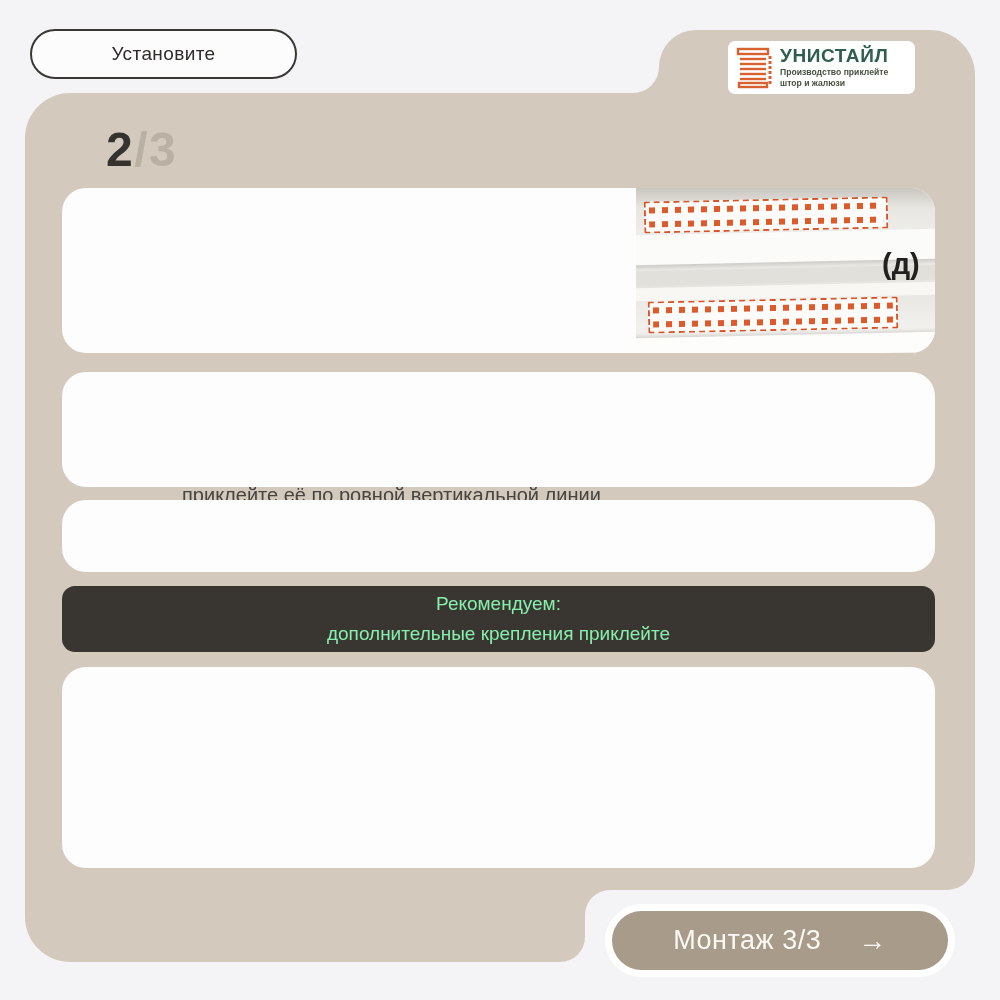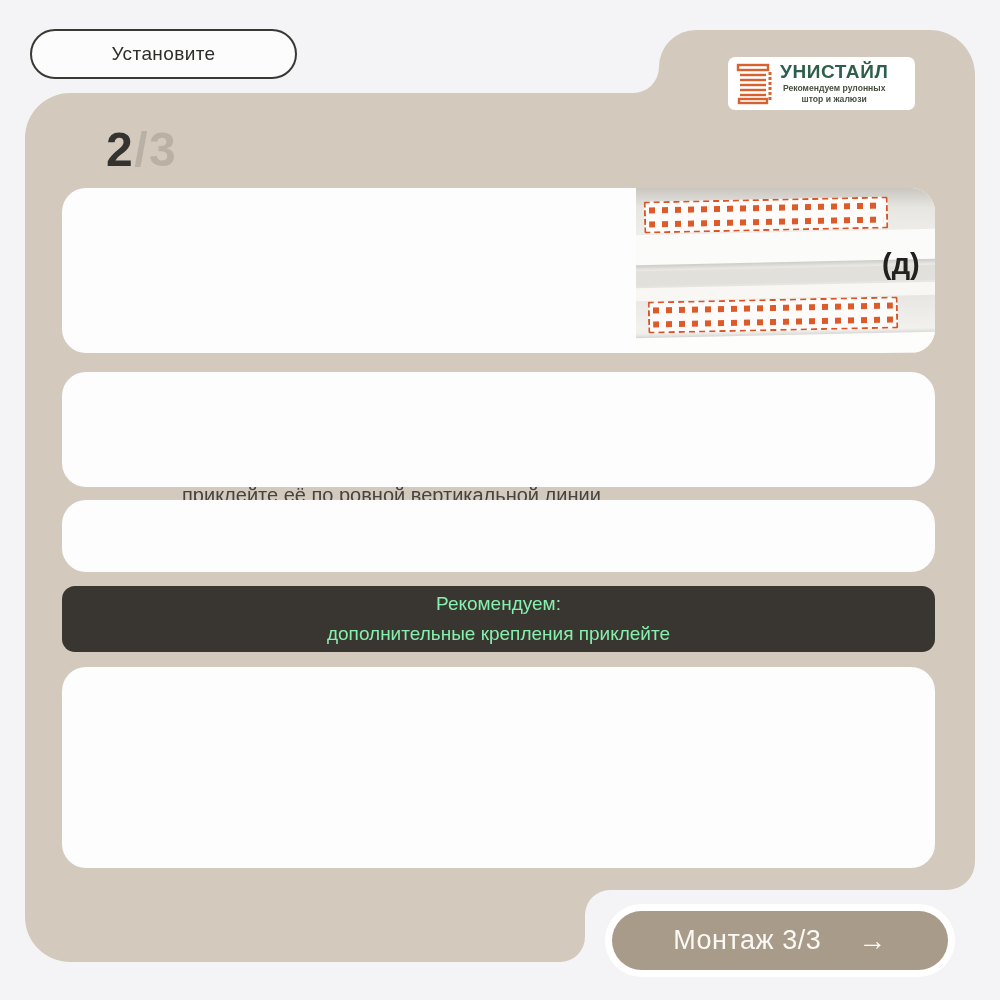--- a/index.html
+++ b/index.html
@@ -14,22 +14,22 @@
   #panel-shape{position:absolute;left:0;top:0;width:1000px;height:1000px;}
   
   .pill{
     left:30px;top:29px;width:263px;height:46px;
     background:#fcfcfd;border:2px solid #3a3835;border-radius:25px;
     display:flex;align-items:center;justify-content:center;
     font-size:19px;color:#2f2d2a;letter-spacing:.4px;
   }
   
   .logo-card{
-    left:728px;top:57px;width:187px;height:53px;background:#ffffff;
-    border-radius:7px;display:flex;align-items:center;padding:0 8px;box-sizing:border-box;text-align:center;
+    left:728px;top:41px;width:187px;height:53px;background:#ffffff;
+    border-radius:7px;display:flex;align-items:center;padding:0 8px;box-sizing:border-box;
   }
   .logo-text{margin-left:6px;line-height:1;}
   .logo-brand{font-size:19px;font-weight:bold;color:#2e5e4c;letter-spacing:.6px;}
   .logo-sub{font-size:8.6px;font-weight:bold;color:#46503f;line-height:1.25;margin-top:2px;}
   
   .title-row{left:60px;top:122px;height:52px;display:flex;align-items:baseline;
     font-weight:bold;font-size:48px;letter-spacing:1.5px;color:#35332f;}
   .title-pages{margin-left:46px;display:flex;}
   .title-muted{color:#b9b1a4;}
   
@@ -105,21 +105,21 @@
       <rect x="32.5" y="15" width="3" height="3"></rect>
       <rect x="32.5" y="20" width="3" height="3"></rect>
       <rect x="32.5" y="25" width="3" height="3"></rect>
       <rect x="32.5" y="30" width="3" height="3"></rect>
       <rect x="32.5" y="35" width="3" height="3"></rect>
     </g>
   </svg>
   <div class="logo-text">
     <div class="logo-brand">УНИСТАЙЛ</div>
     <div class="logo-sub">
-      <span>Рекомендуем рулонных</span><br>
+      <span>Производство приклейте</span><br>
       <span>штор и жалюзи</span>
     </div>
   </div>
 </div>
 
 <div class="abs title-row">
   <span class="title-pages">
     <span>2</span>
     <span class="title-muted">/</span>
     <span class="title-muted">3</span>

